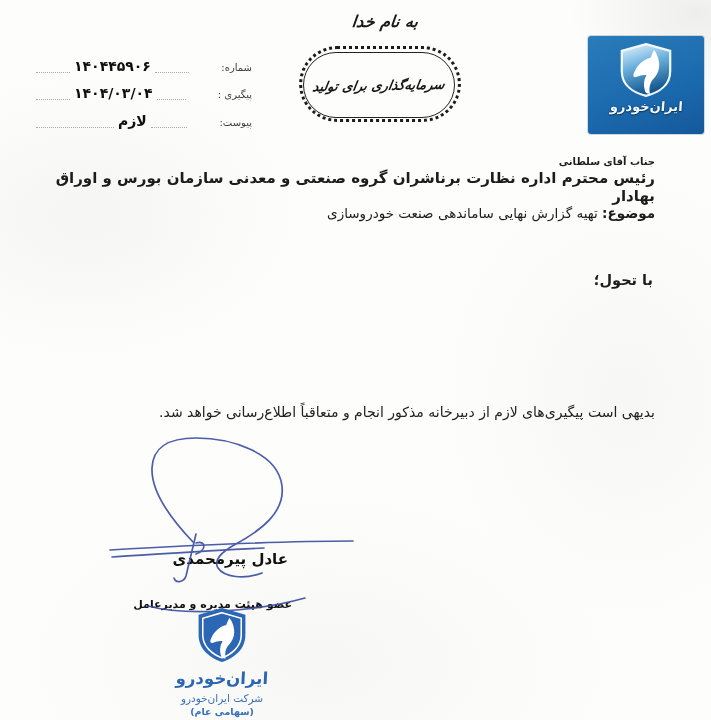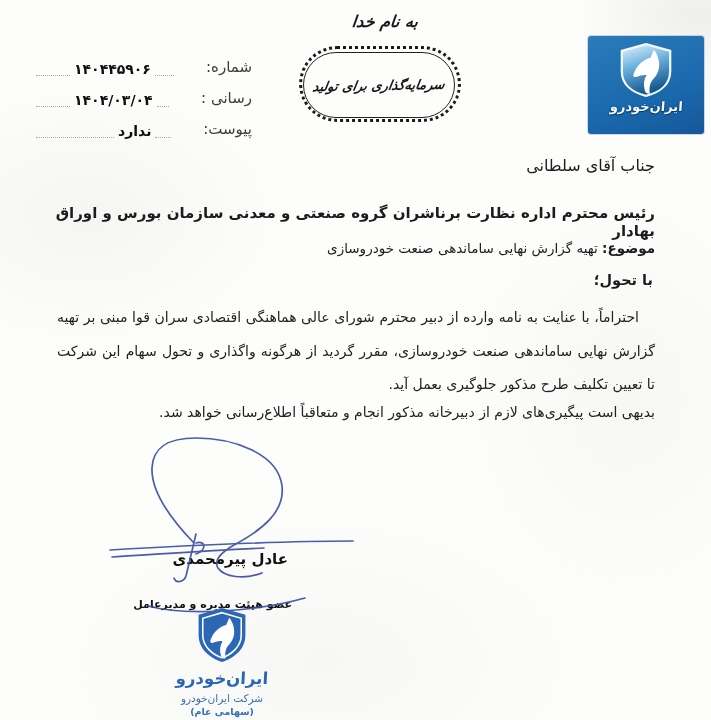--- a/index.html
+++ b/index.html
@@ -27,41 +27,41 @@
     width:100%;height:100%;border:1.5px solid #222;border-radius:34px;
     display:flex;align-items:center;justify-content:center;
   }
   .seal-text{
     font-size:13px;font-weight:bold;font-style:italic;color:#161616;
     transform:skewX(-10deg) rotate(-1deg);white-space:nowrap;
   }
   
   .meta{position:absolute;top:58px;left:36px;width:216px;direction:rtl;}
   .meta-row{display:flex;align-items:flex-end;margin-bottom:13px;}
-  .meta-label{flex:0 0 auto;font-size:15px;color:#3d3d3d;padding-left:4px;margin-left:28px;}
+  .meta-label{flex:0 0 auto;font-size:10px;color:#3d3d3d;padding-left:4px;margin-left:28px;}
   .dots{flex:1 1 auto;border-bottom:1.5px dotted #a9a9a4;height:.85em;}
   .dots.tail-1,.dots.tail-2{flex:0 0 34px;}
   .dots.tail-3{flex:0 0 78px;}
   .meta-value{flex:0 0 auto;font-size:14px;font-weight:bold;color:#0e0e0e;padding:0 4px;line-height:1;}
   
   .logo-top{
     position:absolute;top:36px;left:588px;width:116px;height:98px;
     background:linear-gradient(160deg,#2a7cba,#1b69ad 60%,#15589a);
     border-radius:3px;display:flex;flex-direction:column;align-items:center;
     box-shadow:0 0 0 1px rgba(120,150,175,.35);
   }
   .logo-top svg{margin-top:7px;}
   .logo-wordmark{
     margin-top:3px;color:#f4f9ff;font-weight:bold;font-size:13px;line-height:1;
     text-shadow:0 1px 1px #08365e, 0 0 2px #08365e;letter-spacing:.5px;
     transform:skewX(-4deg);
   }
   
   .recipient{position:absolute;top:156px;right:56px;left:40px;text-align:right;}
-  .rcp-name{font-size:16px;font-weight:normal;margin-bottom:29px;}
+  .rcp-name{font-size:10px;font-weight:bold;margin-bottom:2px;}
   .rcp-title{font-size:15px;font-weight:bold;}
   .rcp-subject{font-size:13.5px;}
   .rcp-subject .subj-label{font-weight:bold;}
   
   .salutation{position:absolute;top:272px;right:58px;font-size:14.5px;font-weight:bold;}
   .para{
     position:absolute;top:301px;right:56px;width:598px;
     font-size:14px;line-height:33.5px;text-align:justify;text-indent:16px;color:#222;
   }
   .closing{position:absolute;top:404px;right:56px;font-size:14px;color:#222;}
@@ -90,29 +90,29 @@
   </div>
 
   <div class="meta">
     <div class="meta-row">
       <span class="meta-label">شماره:</span>
       <span class="dots"></span>
       <span class="meta-value">۱۴۰۴۴۵۹۰۶</span>
       <span class="dots tail-1"></span>
     </div>
     <div class="meta-row">
-      <span class="meta-label">رسانی :</span>
+      <span class="meta-label">پیگیری :</span>
       <span class="dots"></span>
       <span class="meta-value">۱۴۰۴/۰۳/۰۴</span>
       <span class="dots tail-2"></span>
     </div>
     <div class="meta-row">
       <span class="meta-label">پیوست:</span>
       <span class="dots"></span>
-      <span class="meta-value">ندارد</span>
+      <span class="meta-value">لازم</span>
       <span class="dots tail-3"></span>
     </div>
   </div>
 
   <div class="logo-top">
     <svg width="58" height="54" viewBox="0 0 100 96">
       <defs>
         <linearGradient id="shieldG" x1="0" y1="0" x2="0.3" y2="1">
           <stop offset="0" stop-color="#e8f5fd"></stop>
           <stop offset="0.45" stop-color="#6fb4e0"></stop>
@@ -125,21 +125,20 @@
     <div class="logo-wordmark">ایران‌خودرو</div>
   </div>
 
   <div class="recipient">
     <div class="rcp-name">جناب آقای سلطانی</div>
     <div class="rcp-title">رئیس محترم اداره نظارت برناشران گروه صنعتی و معدنی سازمان بورس و اوراق بهادار</div>
     <div class="rcp-subject"><span class="subj-label">موضوع:</span><span> تهیه گزارش نهایی ساماندهی صنعت خودروسازی</span></div>
   </div>
 
   <div class="salutation">با تحول؛</div>
-  <div class="para">احتراماً، با عنایت به نامه وارده از دبیر محترم شورای عالی هماهنگی اقتصادی سران قوا مبنی بر تهیه گزارش نهایی ساماندهی صنعت خودروسازی، مقرر گردید از هرگونه واگذاری و تحول سهام این شرکت تا تعیین تکلیف طرح مذکور جلوگیری بعمل آید.</div>
   <div class="closing">بدیهی است پیگیری‌های لازم از دبیرخانه مذکور انجام و متعاقباً اطلاع‌رسانی خواهد شد.</div>
 
   <div class="sig-name">عادل پیرمحمدی</div>
   <div class="sig-title">عضو هیئت مدیره و مدیرعامل</div>
 
   <svg class="sig-svg" width="300" height="190" viewBox="0 0 300 190">
     <g fill="none" stroke="#3c4fa2" stroke-width="1.7" stroke-linecap="round">
       <path d="M105 112 C84 90 63 62 64 38 C65 17 80 8 108 8 C142 8 190 22 194 56 C197 82 174 100 146 115 C134 122 125 130 130 138 C136 147 156 150 174 143"></path>
       <path d="M22 120 C92 116 202 111 265 111"></path>
       <path d="M24 127 C72 124 132 120 176 118"></path>

